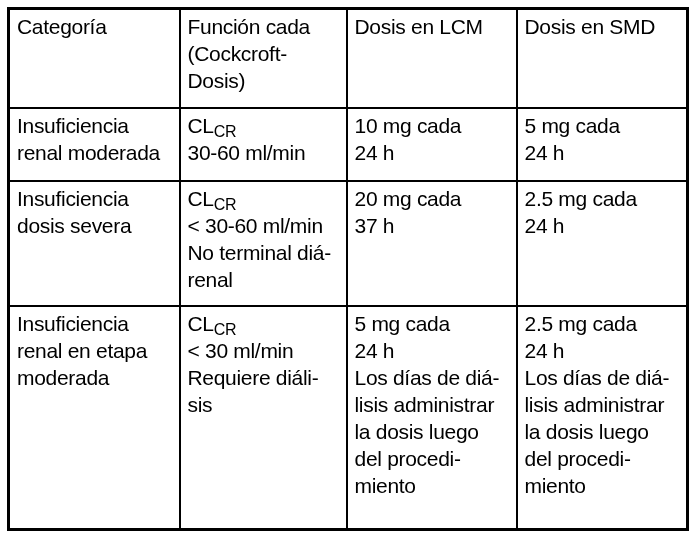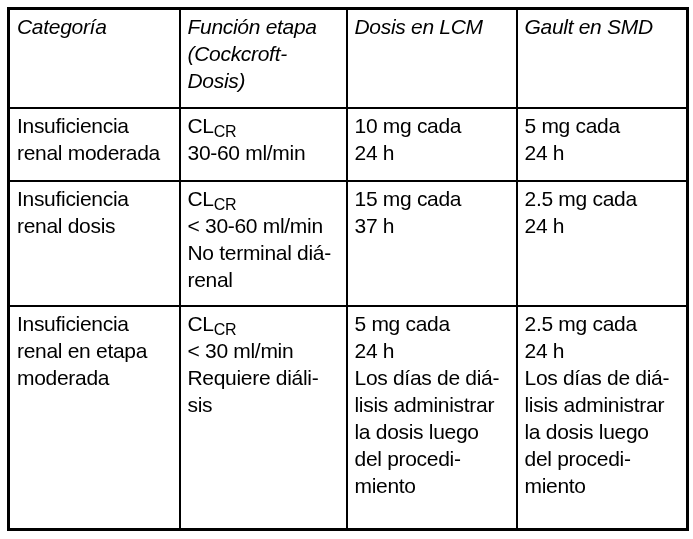--- a/index.html
+++ b/index.html
@@ -34,21 +34,20 @@
     vertical-align: top;
     text-align: left;
     padding: 3px 4px 2px 7px;
     font-size: 21px;
     line-height: 27px;
     font-weight: normal;
     letter-spacing: -0.3px;
     overflow: hidden;
   }
   table.dose-table thead th {
-    font-style: italic;
   }
   tr.row-header  { height: 99px; }
   tr.row-moderada { height: 73px; }
   tr.row-severa  { height: 125px; }
   tr.row-terminal { height: 224px; }
   .line { white-space: nowrap; }
   sub {
     font-size: 16px;
     line-height: 0;
     vertical-align: -4px;
@@ -65,29 +64,29 @@
       <col style="width:167px">
       <col style="width:170px">
       <col style="width:171px">
     </colgroup>
     <thead>
       <tr class="row-header">
         <th>
             <div class="line">Categoría</div>
           </th>
         <th>
-            <div class="line">Función etapa</div>
+            <div class="line">Función cada</div>
             <div class="line">(Cockcroft-</div>
             <div class="line">Dosis)</div>
           </th>
         <th>
             <div class="line">Dosis en LCM</div>
           </th>
         <th>
-            <div class="line">Gault en SMD</div>
+            <div class="line">Dosis en SMD</div>
           </th>
       </tr>
     </thead>
     <tbody>
       <tr class="row-moderada">
         <td>
             <div class="line">Insuficiencia</div>
             <div class="line">renal moderada</div>
           </td>
         <td>
@@ -99,30 +98,30 @@
             <div class="line">24 h</div>
           </td>
         <td>
             <div class="line">5 mg cada</div>
             <div class="line">24 h</div>
           </td>
       </tr>
       <tr class="row-severa">
         <td>
             <div class="line">Insuficiencia</div>
-            <div class="line">renal dosis</div>
+            <div class="line">dosis severa</div>
           </td>
         <td>
             <div class="line"><span>CL</span><sub>CR</sub></div>
             <div class="line">&lt; 30-60 ml/min</div>
             <div class="line">No terminal diá-</div>
             <div class="line">renal</div>
           </td>
         <td>
-            <div class="line">15 mg cada</div>
+            <div class="line">20 mg cada</div>
             <div class="line">37 h</div>
           </td>
         <td>
             <div class="line">2.5 mg cada</div>
             <div class="line">24 h</div>
           </td>
       </tr>
       <tr class="row-terminal">
         <td>
             <div class="line">Insuficiencia</div>

